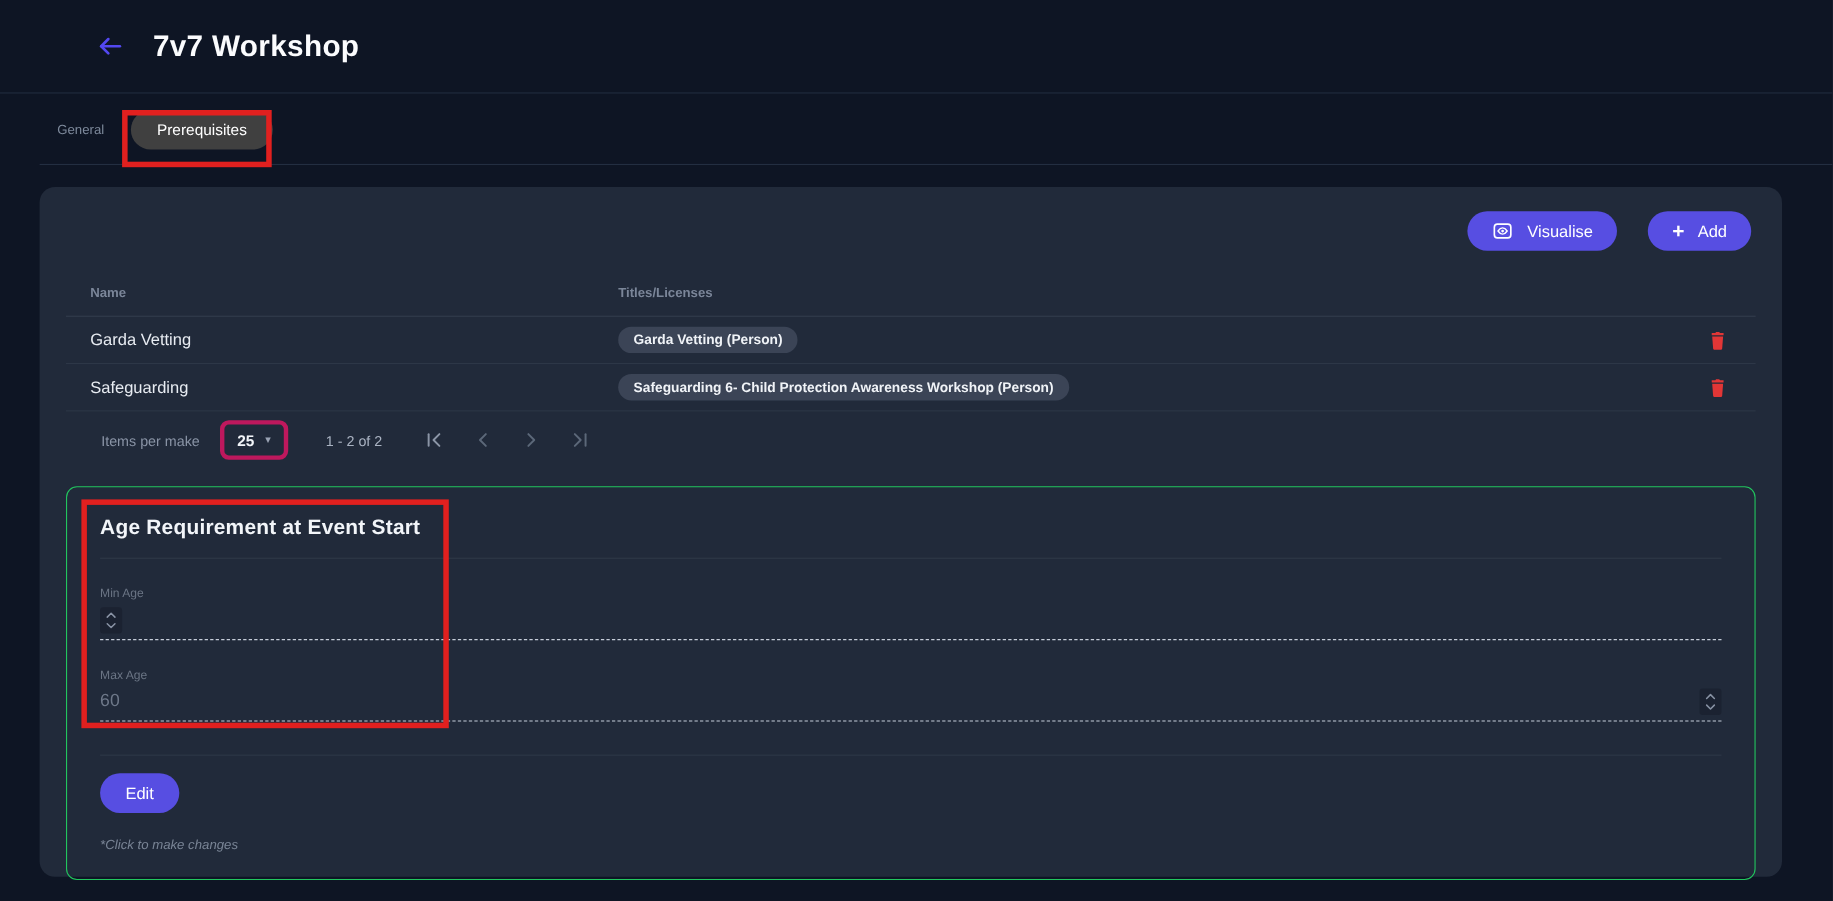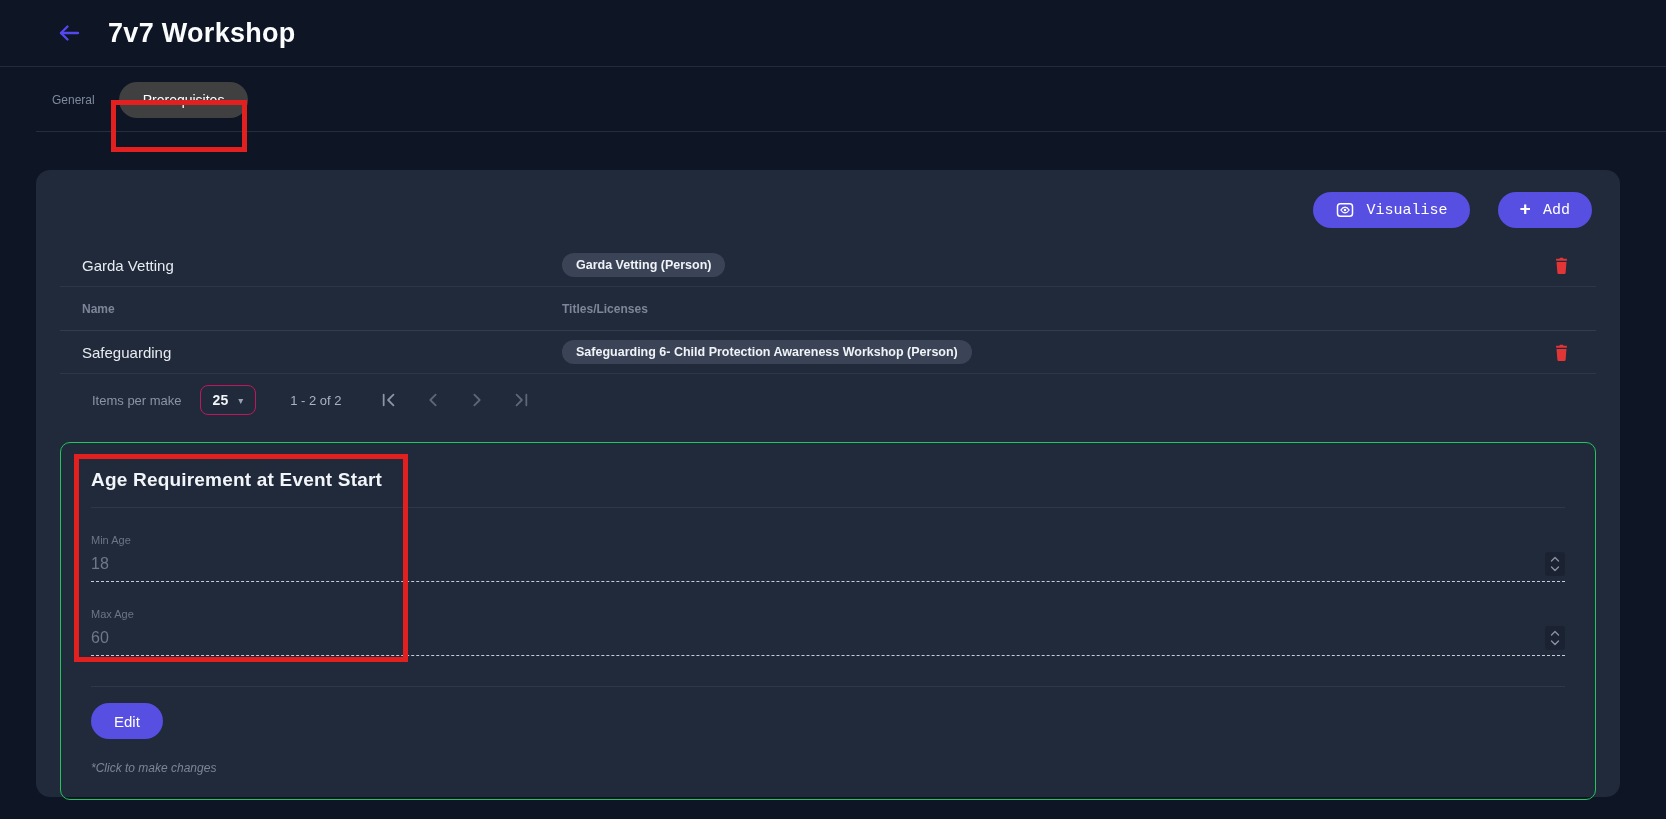--- a/index.html
+++ b/index.html
@@ -6,64 +6,64 @@
   html,body { width:1666px; height:819px; }
   body {
     background:#0e1524;
     font-family:"Liberation Sans", sans-serif;
     color:#e8ecf2;
     position:relative;
     overflow:hidden;
   }
   
   .app-header{
-    height:67px; display:flex; align-items:center; gap:26px;
-    padding-left:56px; border-bottom:1px solid #212c3e;
+    height:85px; display:flex; align-items:center; gap:26px;
+    padding-left:87px; border-bottom:1px solid #212c3e;
   }
   .back-btn{ width:26px;height:26px; display:flex;align-items:center;justify-content:center; cursor:pointer; }
   .page-title{ font-size:27px; font-weight:bold; letter-spacing:.3px; color:#fbfcfe; }
   
   .tabbar{ height:65px; display:flex; align-items:center; padding-left:52px; position:relative; }
   .tabbar-rule{ position:absolute; left:36px; right:0; bottom:0; border-bottom:1px solid #232e41; }
   .tab{ font-size:12px; color:#7e8a9c; cursor:pointer; }
   .tab-pill{
     margin-left:24px; background:#404040; color:#ffffff; font-weight:normal;
     padding:10px 24px; border-radius:18px; font-size:14px; cursor:pointer; position:relative;
   }
   
   .card{
     position:absolute; left:36px; top:170px; width:1584px; height:627px;
     background:#212a3a; border-radius:14px; padding:22px 24px 0 24px;
   }
   .toolbar{ display:flex; justify-content:flex-end; gap:28px; padding-right:4px; }
   .btn{
     background:#574ee2; color:#ffffff; border:none; border-radius:18px;
     height:36px; display:flex; align-items:center; gap:12px; padding:0 22px;
-    font-size:15px; font-family:Liberation Mono, monospace; cursor:pointer;
+    font-size:15px; font-family:Liberation Sans, sans-serif; cursor:pointer;
   }
   .btn .plus{ font-size:19px; font-weight:bold; line-height:1; }
   
   .table{ margin-top:16px; }
   .t-row{ display:flex; align-items:center; height:43px; border-bottom:1px solid #2d3747; padding:0 12px 0 22px; }
   .t-head{ height:44px; border-bottom:1px solid #323c4d; }
   .col-name{ flex:0 0 480px; }
   .col-titles{ flex:1 1 auto; }
   .col-del{ flex:0 0 46px; display:flex; justify-content:center; }
   .th{ font-size:12px; font-weight:bold; color:#7b8699; }
   .cell-name{ font-size:15px; color:#e8ecf2; }
   .badge{
     display:inline-block; background:#3b4456; color:#f0f3f7; font-weight:bold;
     font-size:12.5px; padding:5px 14px; border-radius:13px;
   }
   .trash-btn{ background:none;border:none;cursor:pointer; display:flex; }
   
   .pager{ display:flex; align-items:center; height:52px; padding-left:32px; gap:0; }
   .pager-label{ font-size:13px; color:#8a94a6; }
   .page-size{
-    margin-left:18px; border:1px solid #be185d; border-radius:8px;
+    margin-left:18px; border:4px solid #be185d; border-radius:8px;
     padding:6px 12px; display:flex; align-items:center; gap:10px; cursor:pointer; background:transparent;
   }
   .page-size .val{ font-size:14px; font-weight:bold; color:#f2f5f9; }
   .page-size .caret{ font-size:10px; color:#9aa3b4; }
   .range{ margin-left:34px; font-size:13px; color:#aab3c2; }
   .nav-icons{ margin-left:30px; display:flex; gap:10px; }
   .nav-btn{ background:none; border:none; cursor:pointer; width:34px; height:30px; display:flex; align-items:center; justify-content:center; }
   
   .inner-card{
     margin-top:16px; border:1px solid #22c55e; border-radius:10px;
@@ -131,41 +131,41 @@
       </span>
       <span>Visualise</span>
     </button>
     <button class="btn">
       <span class="plus">+</span>
       <span>Add</span>
     </button>
   </div>
 
   <div class="table">
+    <div class="t-row t-head">
+      <span class="col-name th">Name</span>
+      <span class="col-titles th">Titles/Licenses</span>
+      <span class="col-del"></span>
+    </div>
+
     <div class="t-row">
       <span class="col-name cell-name">Garda Vetting</span>
       <span class="col-titles">
         <span class="badge">Garda Vetting (Person)</span>
       </span>
       <span class="col-del">
         <button class="trash-btn">
           <span>
             <svg width="17" height="19" viewBox="0 0 24 26" fill="#e23636">
               <path d="M5 8h14l-1.2 15.2c-.1 1-.9 1.8-2 1.8H8.2c-1.1 0-1.9-.8-2-1.8L5 8Z"></path>
               <path d="M9 3.4 10 2h4l1 1.4h4.6v2.8H4.4V3.4H9Z"></path>
             </svg>
           </span>
         </button>
       </span>
-    </div>
-
-    <div class="t-row t-head">
-      <span class="col-name th">Name</span>
-      <span class="col-titles th">Titles/Licenses</span>
-      <span class="col-del"></span>
     </div>
 
     <div class="t-row">
       <span class="col-name cell-name">Safeguarding</span>
       <span class="col-titles">
         <span class="badge">Safeguarding 6- Child Protection Awareness Workshop (Person)</span>
       </span>
       <span class="col-del">
         <button class="trash-btn">
           <span>
@@ -220,21 +220,20 @@
     </span>
   </div>
 
   <div class="inner-card">
     <h2 class="inner-title">Age Requirement at Event Start</h2>
     <div class="inner-rule"></div>
 
     <div class="field">
       <div class="field-label">Min Age</div>
       <div class="field-line">
-        <input class="field-input" readonly="" value="18" style="">
         <span class="spinner">
           <span>
             <svg width="10" height="18" viewBox="0 0 10 18" fill="none" stroke="#8892a4" stroke-width="1.4" stroke-linecap="round" stroke-linejoin="round">
               <path d="M1.5 6 5 2.5 8.5 6"></path>
                 <path d="M1.5 12 5 15.5 8.5 12"></path>
             </svg>
           </span>
         </span>
       </div>
     </div>

